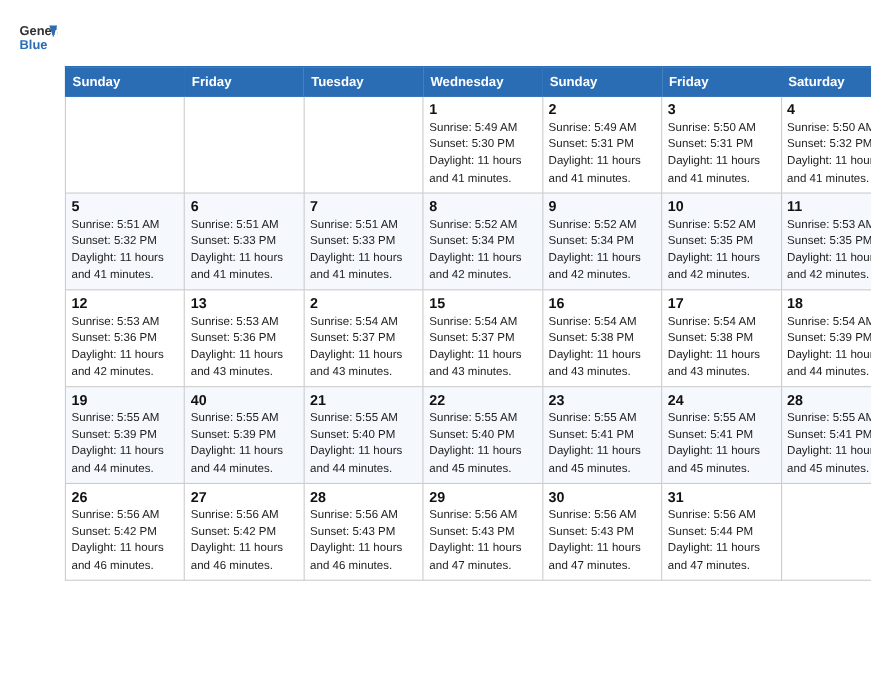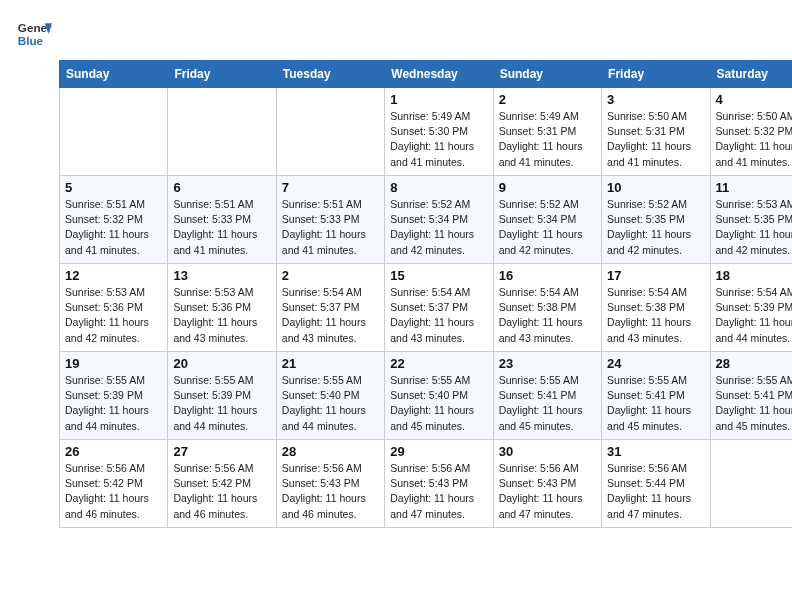--- a/index.html
+++ b/index.html
@@ -231,21 +231,21 @@
         </td>
       </tr>
       <tr>
         <td>
           <div class="day-number">19</div>
           <div class="day-info" style="white-space: pre-line;">Sunrise: 5:55 AM
 Sunset: 5:39 PM
 Daylight: 11 hours and 44 minutes.</div>
         </td>
         <td>
-          <div class="day-number">20</div>
+          <div class="day-number">40</div>
           <div class="day-info" style="white-space: pre-line;">Sunrise: 5:55 AM
 Sunset: 5:39 PM
 Daylight: 11 hours and 44 minutes.</div>
         </td>
         <td>
           <div class="day-number">21</div>
           <div class="day-info" style="white-space: pre-line;">Sunrise: 5:55 AM
 Sunset: 5:40 PM
 Daylight: 11 hours and 44 minutes.</div>
         </td>

